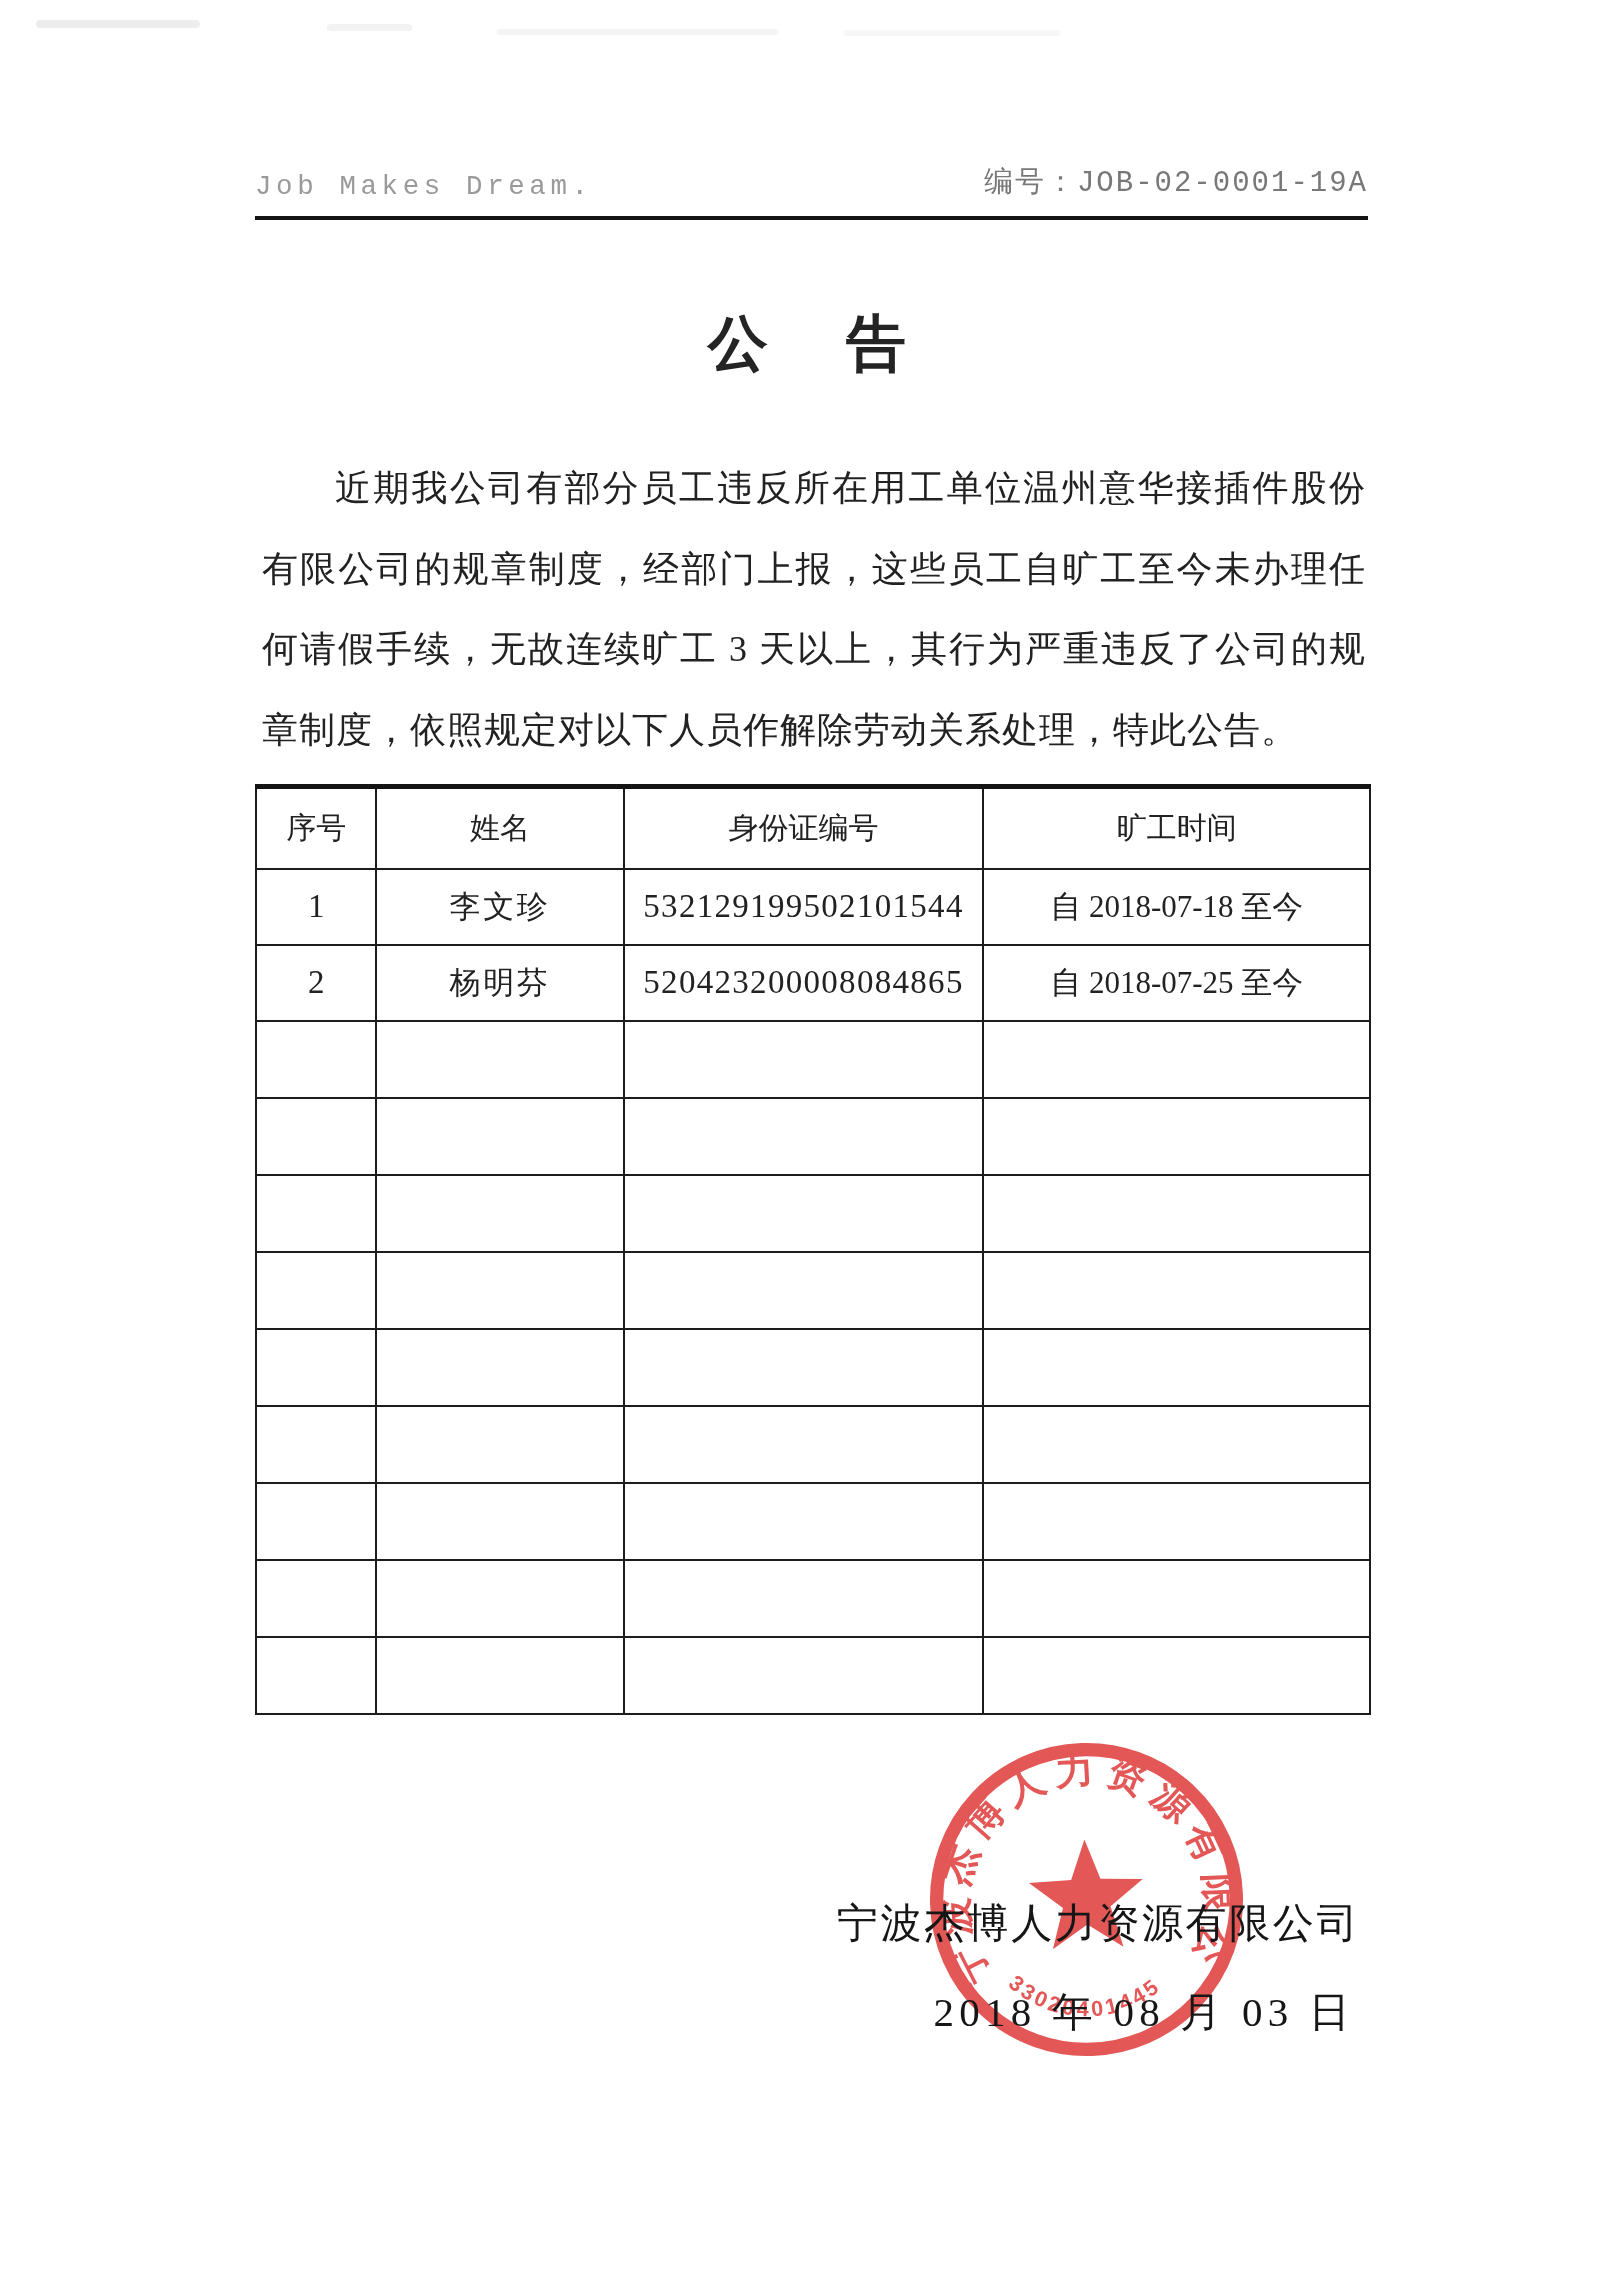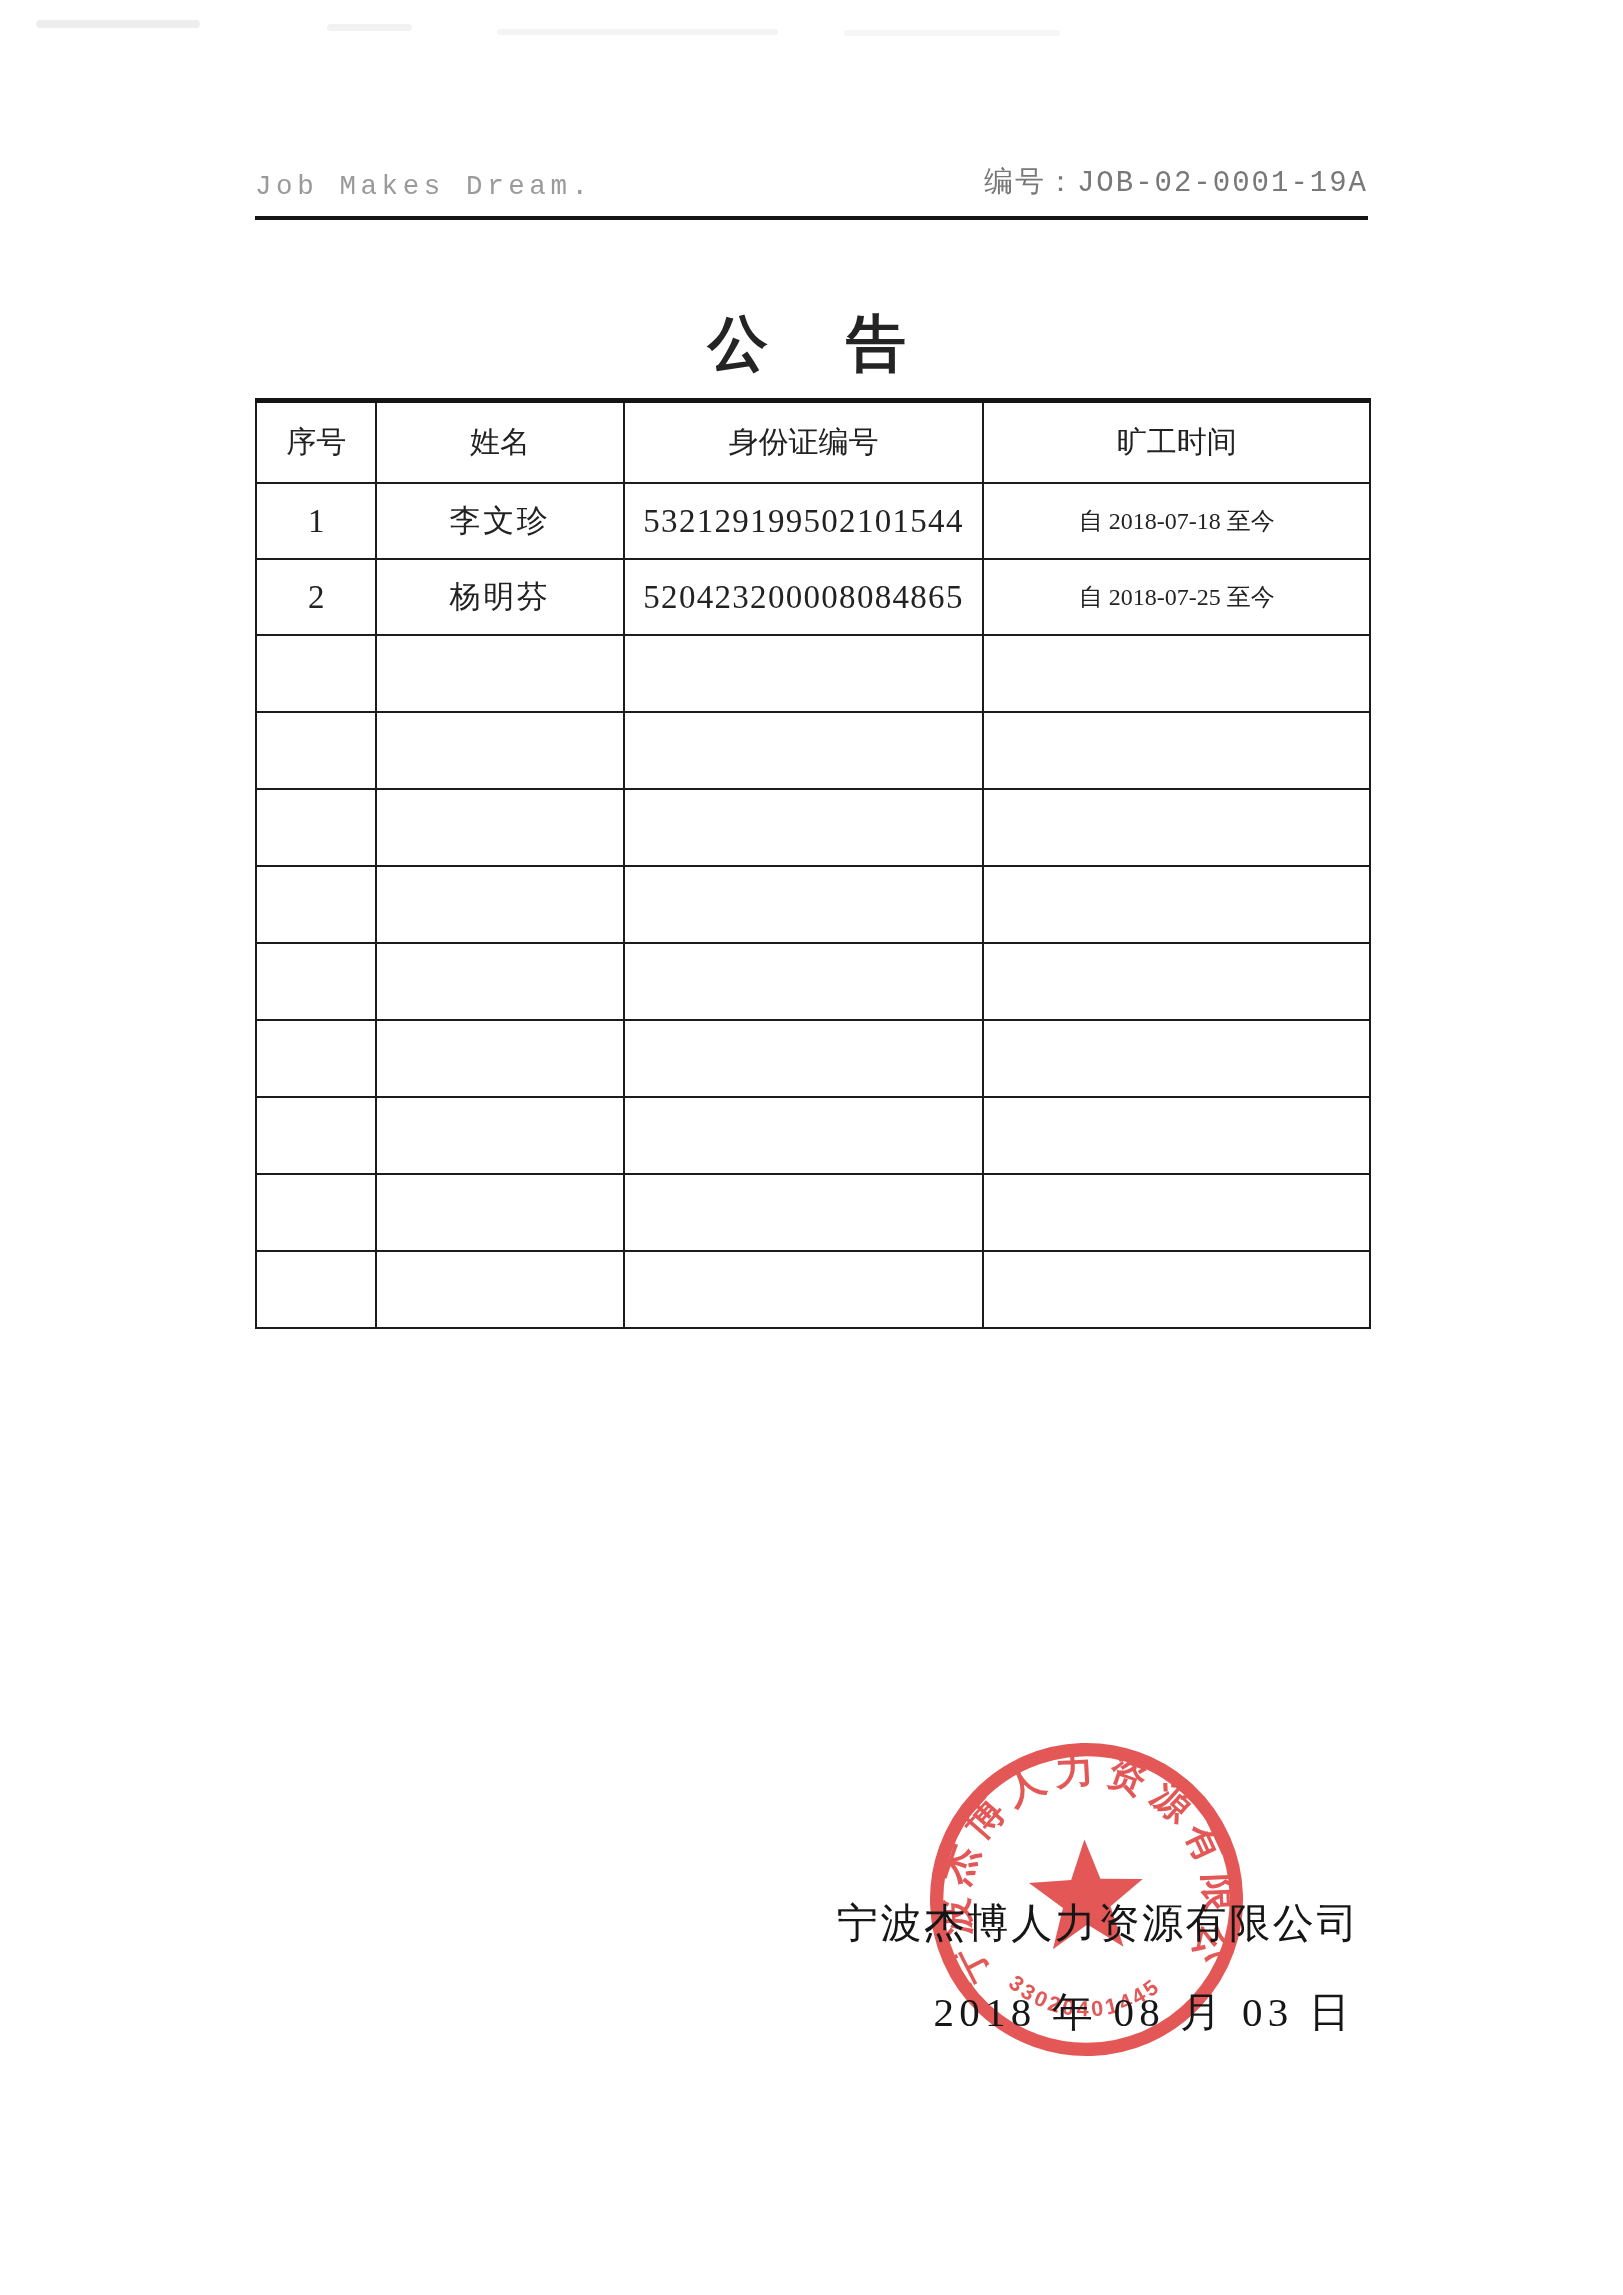--- a/index.html
+++ b/index.html
@@ -64,21 +64,21 @@
     font-weight:normal;color:#222;
     padding:0;
   }
   table.roster tr.hdr th{height:79px;font-size:30px;}
   table.roster tr.data td{height:74px;}
   table.roster tr.empty td{height:75px;}
   table.roster{border-top:5.2px solid #141414;}
   td.c-no{font-size:33px;}
   td.c-name{font-size:31px;letter-spacing:2.6px;}
   td.c-id{font-size:33px;letter-spacing:1.3px;}
-  td.c-period{font-size:24px;}
+  td.c-period{font-size:31px;}
 
   
   .sig-company{
     position:absolute;top:1896px;right:263px;
     font-size:41px;letter-spacing:2.6px;color:#161616;z-index:3;
   }
   .sig-date{
     position:absolute;top:1985px;right:268px;
     font-size:41px;letter-spacing:5.2px;color:#161616;z-index:3;
   }
@@ -101,20 +101,21 @@
   <div class="noise" style="left:497px;top:29px;width:281px;height:5.9px;opacity:.6;"></div>
   <div class="noise" style="left:844px;top:30px;width:216px;height:5.9px;opacity:.5;"></div>
 
   <div class="header">
     <span class="slogan">Job Makes Dream.</span>
     <span class="doc-no">编号：JOB-02-0001-19A</span>
   </div>
 
   <div class="title">公　告</div>
 
+  <div class="body-par">近期我公司有部分员工违反所在用工单位温州意华接插件股份有限公司的规章制度，经部门上报，这些员工自旷工至今未办理任何请假手续，无故连续旷工 3 天以上，其行为严重违反了公司的规章制度，依照规定对以下人员作解除劳动关系处理，特此公告。</div>
 
   <table class="roster">
     <colgroup>
       <col style="width:10.8%">
         <col style="width:22.2%">
         <col style="width:32.3%">
         <col style="width:34.7%">
     </colgroup>
     <thead>
       <tr class="hdr">

